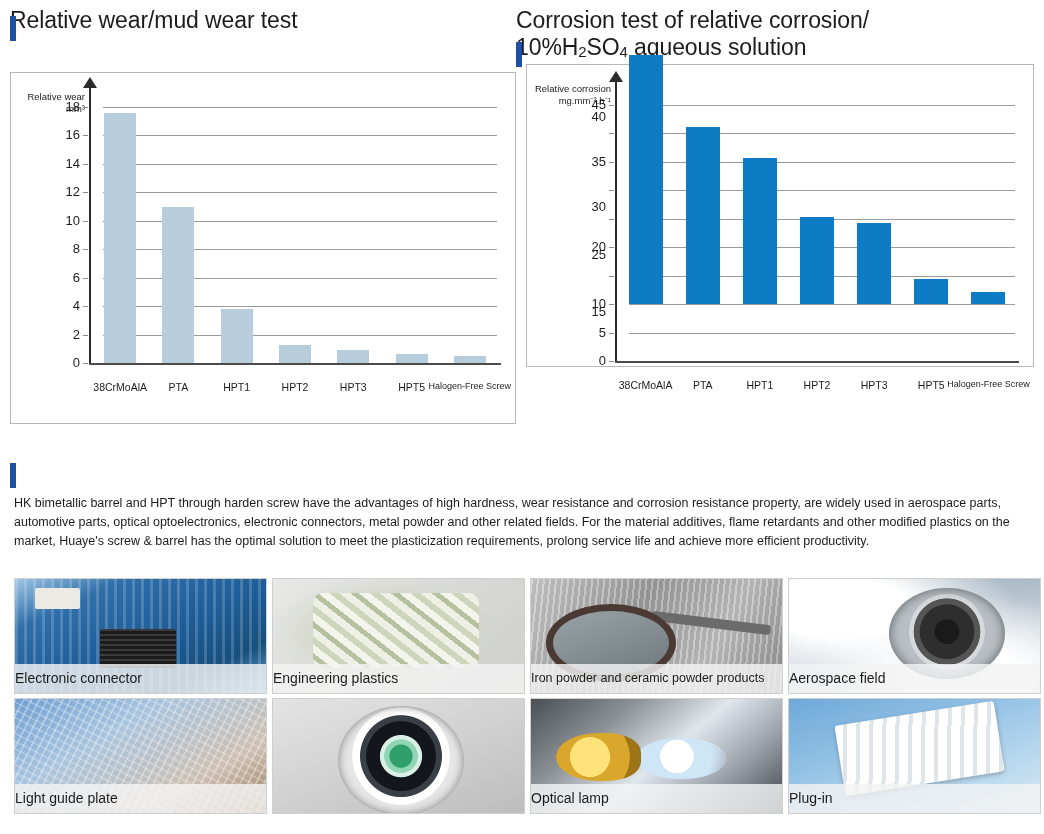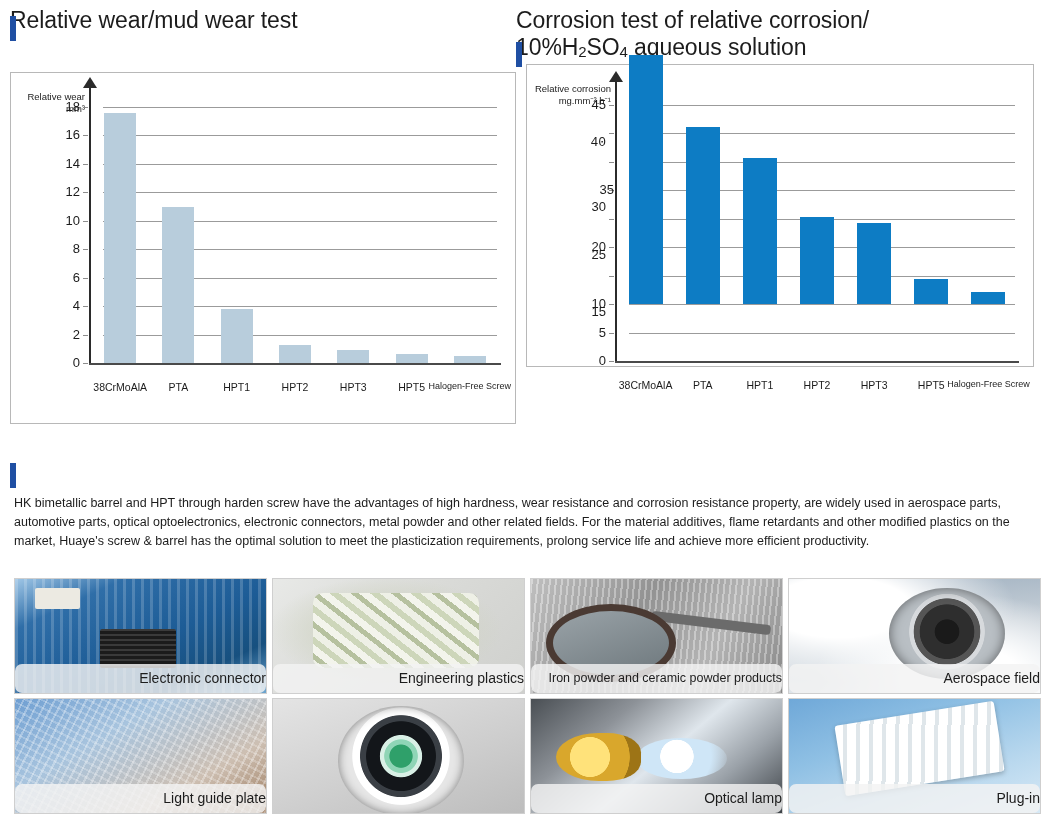--- a/index.html
+++ b/index.html
@@ -89,23 +89,22 @@
     gap: 4px 5px;
   }
   .tile {
     position: relative; overflow: hidden;
     border: 1px solid #cfcfcf;
   }
   .tile .photo { position: absolute; inset: 0; }
   .tile .caption {
     position: absolute; left: 0; right: 0; bottom: 0;
     height: 29px; line-height: 29px;
-    text-align: right; font-size: 14px; color: #1c1c1c;
+    text-align: left; font-size: 14px; color: #1c1c1c;
     background: rgba(243,243,243,0.82);
-    border-radius: 7px;
   }
   .tile .caption.narrow { font-size: 12.5px; }
 
   
   .ph-pcb {
     background:
       repeating-linear-gradient(90deg, rgba(255,255,255,.18) 0 3px, rgba(0,0,0,0) 3px 9px) 0 0/100% 38%,
       linear-gradient(155deg,#9fc6e6 0%,#2f6ea8 22%,#1d5c96 55%,#17507f 78%,#6ea6cf 100%);
   }
   .ph-pcb::after{
@@ -290,24 +289,24 @@
         <div class="gridline" style="left: 102px; top: 211px; width: 386px;"></div>
         <div class="ytick-label" style="left: 0px; width: 79px; top: 175.222px;">20</div>
         <div class="ytick-mark" style="left: 82px; top: 182px;"></div>
         <div class="gridline" style="left: 102px; top: 182px; width: 386px;"></div>
         <div class="ytick-label" style="left: 0px; width: 79px; top: 146.778px; margin-top: 36px;">25</div>
         <div class="ytick-mark" style="left: 82px; top: 154px;"></div>
         <div class="gridline" style="left: 102px; top: 154px; width: 386px;"></div>
         <div class="ytick-label" style="left: 0px; width: 79px; top: 118.333px; margin-top: 17px;">30</div>
         <div class="ytick-mark" style="left: 82px; top: 125px;"></div>
         <div class="gridline" style="left: 102px; top: 125px; width: 386px;"></div>
-        <div class="ytick-label" style="left: 8px; width: 79px; top: 89.8889px; margin-top: 28px;">35</div>
+        <div class="ytick-label" style="left: 0px; width: 79px; top: 89.8889px;">35</div>
         <div class="ytick-mark" style="left: 82px; top: 97px;"></div>
         <div class="gridline" style="left: 102px; top: 97px; width: 386px;"></div>
-        <div class="ytick-label" style="left: 0px; width: 79px; top: 71px; font-family: Liberation Mono, monospace;">40</div>
+        <div class="ytick-label" style="left: 0px; width: 79px; top: 45px;">40</div>
         <div class="ytick-mark" style="left: 82px; top: 68px;"></div>
         <div class="gridline" style="left: 102px; top: 68px; width: 386px;"></div>
         <div class="ytick-label" style="left: 0px; width: 79px; top: 33px;">45</div>
         <div class="ytick-mark" style="left: 82px; top: 40px;"></div>
         <div class="gridline" style="left: 102px; top: 40px; width: 386px;"></div>
         <div class="bar" title="38CrMoAlA: 43.8" style="left: 101.571px; width: 34px; height: 249.173px; bottom: 62px; background: rgb(13, 124, 196);"></div>
         <div class="xtick-label" style="left: 118.571px; top: 314px;">38CrMoAlA</div>
         <div class="bar" title="PTA: 31.1" style="left: 158.714px; width: 34px; height: 176.924px; bottom: 62px; background: rgb(13, 124, 196);"></div>
         <div class="xtick-label" style="left: 175.714px; top: 314px;">PTA</div>
         <div class="bar" title="HPT1: 25.6" style="left: 215.857px; width: 34px; height: 145.636px; bottom: 62px; background: rgb(13, 124, 196);"></div>

